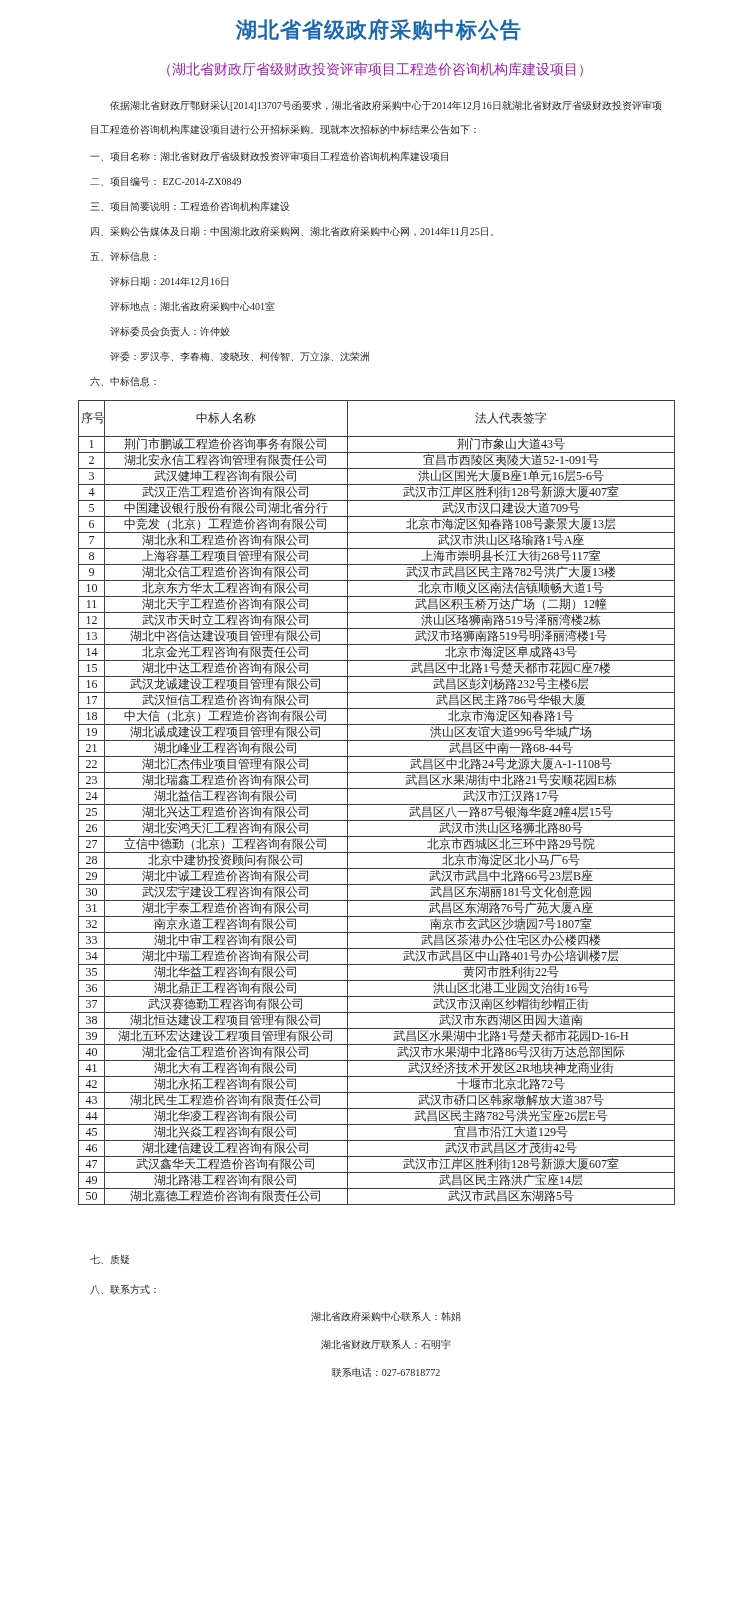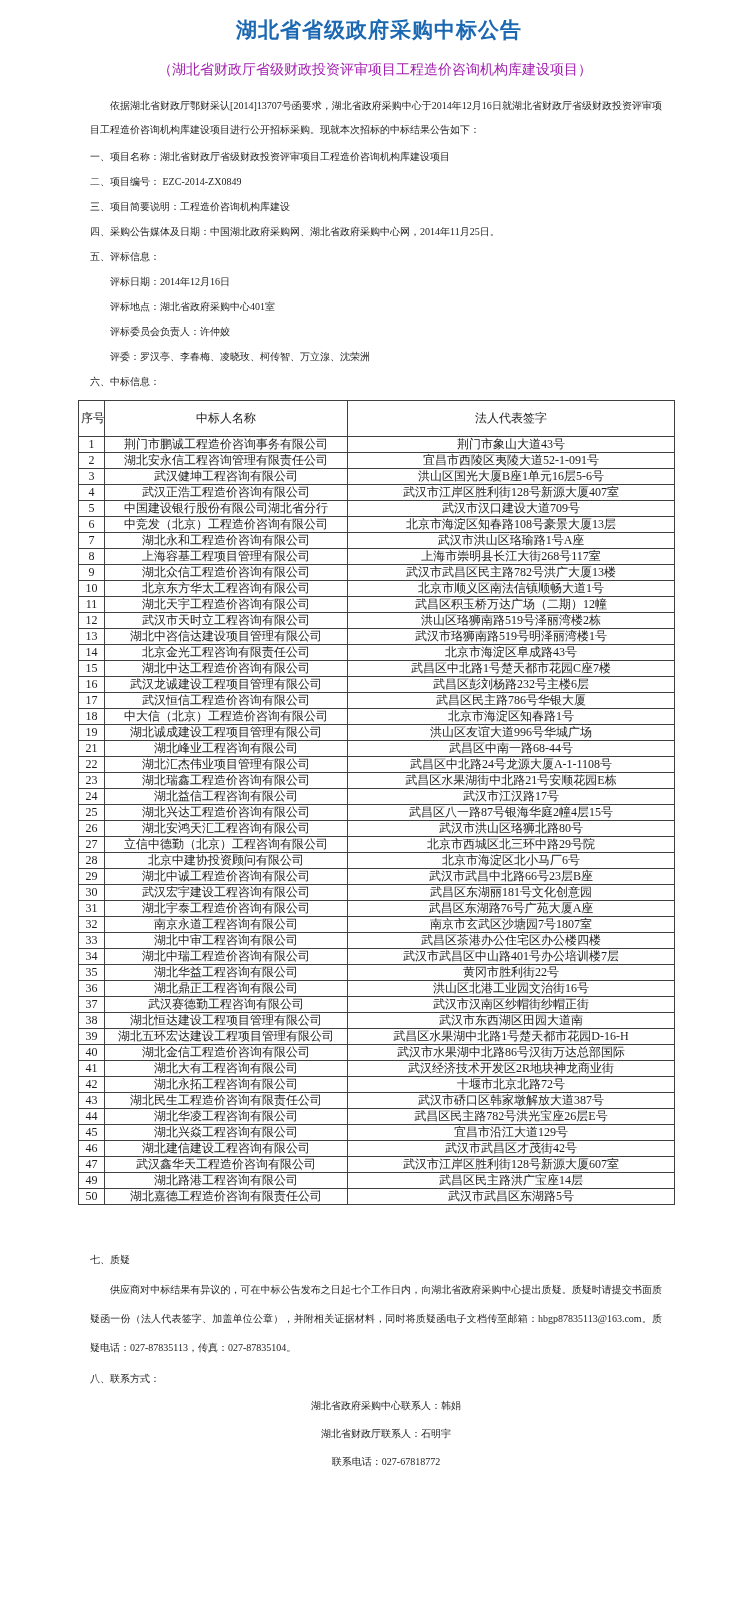--- a/index.html
+++ b/index.html
@@ -313,21 +313,20 @@
             <td class="num-cell">50</td>
             <td>湖北嘉德工程造价咨询有限责任公司</td>
             <td>武汉市武昌区东湖路5号</td>
           </tr>
         </tbody>
     </table>
   </div>
 
   <div class="content sec7">
     <div class="sec-heading">七、质疑</div>
-    <div class="sec-body">供应商对中标结果有异议的，可在中标公告发布之日起七个工作日内，向湖北省政府采购中心提出质疑。质疑时请提交书面质疑函一份（法人代表签字、加盖单位公章），并附相关证据材料，同时将质疑函电子文档传至邮箱：hbgp87835113@163.com。质疑电话：027-87835113，传真：027-87835104。</div>
   </div>
 
   <div class="content sec8">
     <div class="sec-heading">八、联系方式：</div>
     <div class="contact-line">湖北省政府采购中心联系人：韩娟</div>
     <div class="contact-line">湖北省财政厅联系人：石明宇</div>
     <div class="contact-line">联系电话：027-67818772</div>
   </div>
 
 </div>

